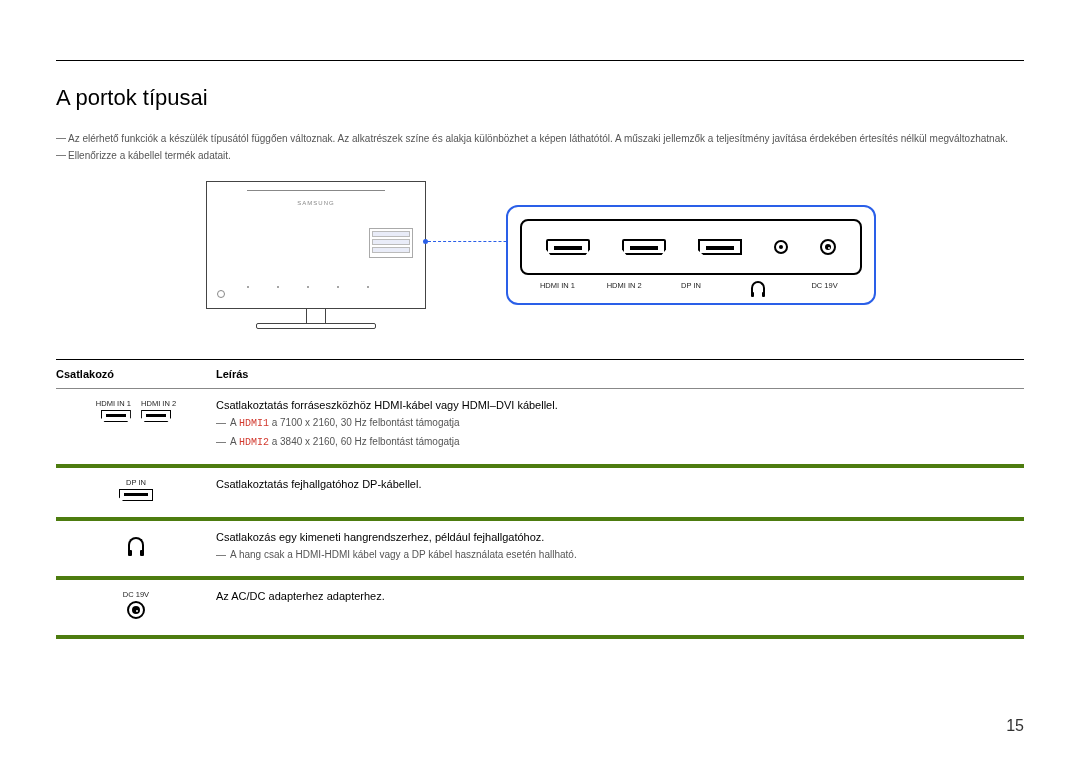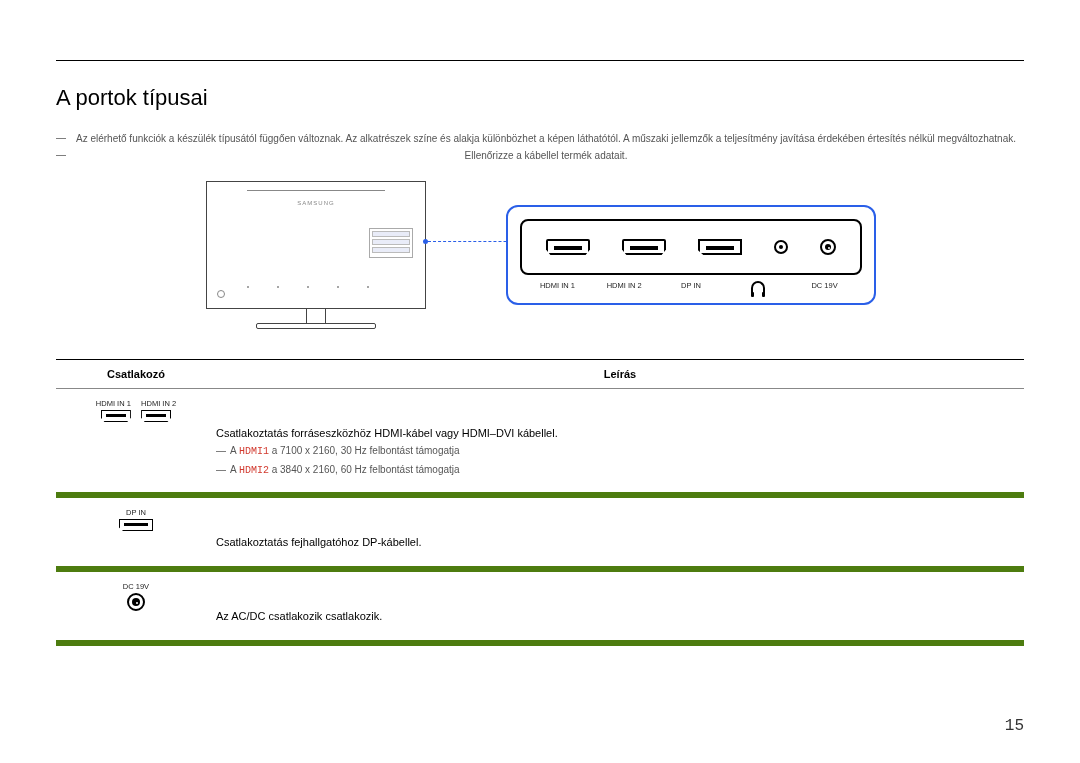--- a/index.html
+++ b/index.html
@@ -22,21 +22,20 @@
     font-weight: 400;
     margin-bottom: 20px;
   }
   .note-line {
     font-size: 10px;
     color: #555;
     line-height: 1.5;
     margin-bottom: 2px;
     position: relative;
     padding-left: 12px;
-    text-align: center;
   }
   .note-line::before {
     content: "―";
     position: absolute;
     left: 0;
     top: -1px;
     color: #555;
     font-size: 10px;
   }
   .diagrams {
@@ -234,31 +233,31 @@
   .headphone-icon::before { left:-2px; }
   .headphone-icon::after { right:-2px; }
 
   
   table.ports-table {
     width: 100%;
     border-collapse: collapse;
     font-size: 11px;
   }
   table.ports-table th {
-    text-align: center;
+    text-align: left;
     font-weight: 600;
     font-size: 11px;
     padding: 8px 0;
     border-top: 1px solid #000;
     border-bottom: 1px solid #888;
   }
   table.ports-table td {
     vertical-align: top;
     padding: 10px 0 14px 0;
-    border-bottom: 6px solid #4d7c0f;
+    border-bottom: 4px solid #4d7c0f;
   }
   table.ports-table td.icon-cell {
     width: 160px;
     text-align: center;
     font-size: 8px;
   }
   .icon-cell .mini-label {
     font-size: 7.5px;
     color: #222;
     display: inline-block;
@@ -306,21 +305,21 @@
     position: relative;
     display:inline-block;
   }
   .small-dc::after{
     content:""; position:absolute; left:3px; top:3px; right:3px; bottom:3px; background:#000; border-radius:50%;
   }
   .small-dc::before{
     content:""; position:absolute; left:7px; top:7px; width:2px; height:2px; background:#fff; border-radius:50%; z-index:2;
   }
 
-  .desc-main { font-size: 11px; margin-bottom: 4px; margin-top: 28px; }
+  .desc-main { font-size: 11px; margin-bottom: 4px; }
   .desc-note {
     font-size: 10px;
     color: #555;
     position: relative;
     padding-left: 14px;
     margin-top: 3px;
     line-height: 1.5;
   }
   .desc-note::before {
     content: "―";
@@ -329,21 +328,20 @@
     color: #555;
   }
   .red { color: #d23a2f; font-family: Liberation Mono, monospace; }
 
   .page-number {
     position: absolute;
     bottom: 28px;
     right: 56px;
     font-size: 16px;
     color: #333;
-    font-family: Liberation Mono, monospace;
   }
 </style>
 </head>
 <body>
 
 <hr class="top-rule">
 
 <h1 class="page-title">A portok típusai</h1>
 
 <p class="note-line">Az elérhető funkciók a készülék típusától függően változnak. Az alkatrészek színe és alakja különbözhet a képen láthatótól. A műszaki jellemzők a teljesítmény javítása érdekében értesítés nélkül megváltozhatnak.</p>
@@ -422,23 +420,33 @@
       <td class="icon-cell">
         <div><span class="mini-label">DP IN</span></div>
         <div><span class="small-dp"></span></div>
       </td>
       <td>
         <div class="desc-main">Csatlakoztatás fejhallgatóhoz DP-kábellel.</div>
       </td>
     </tr>
     <tr>
       <td class="icon-cell">
+        <div style="height:4px;"></div>
+        <div><span class="small-headphone"></span></div>
+      </td>
+      <td>
+        <div class="desc-main">Csatlakozás egy kimeneti hangrendszerhez, például fejhallgatóhoz.</div>
+        <div class="desc-note">A hang csak a HDMI-HDMI kábel vagy a DP kábel használata esetén hallható.</div>
+      </td>
+    </tr>
+    <tr>
+      <td class="icon-cell">
         <div><span class="mini-label">DC 19V</span></div>
         <div><span class="small-dc"></span></div>
       </td>
       <td>
-        <div class="desc-main">Az AC/DC csatlakozik csatlakozik.</div>
+        <div class="desc-main">Az AC/DC adapterhez adapterhez.</div>
       </td>
     </tr>
   </tbody>
 </table>
 
 <div class="page-number">15</div>
 
 </body></html>

